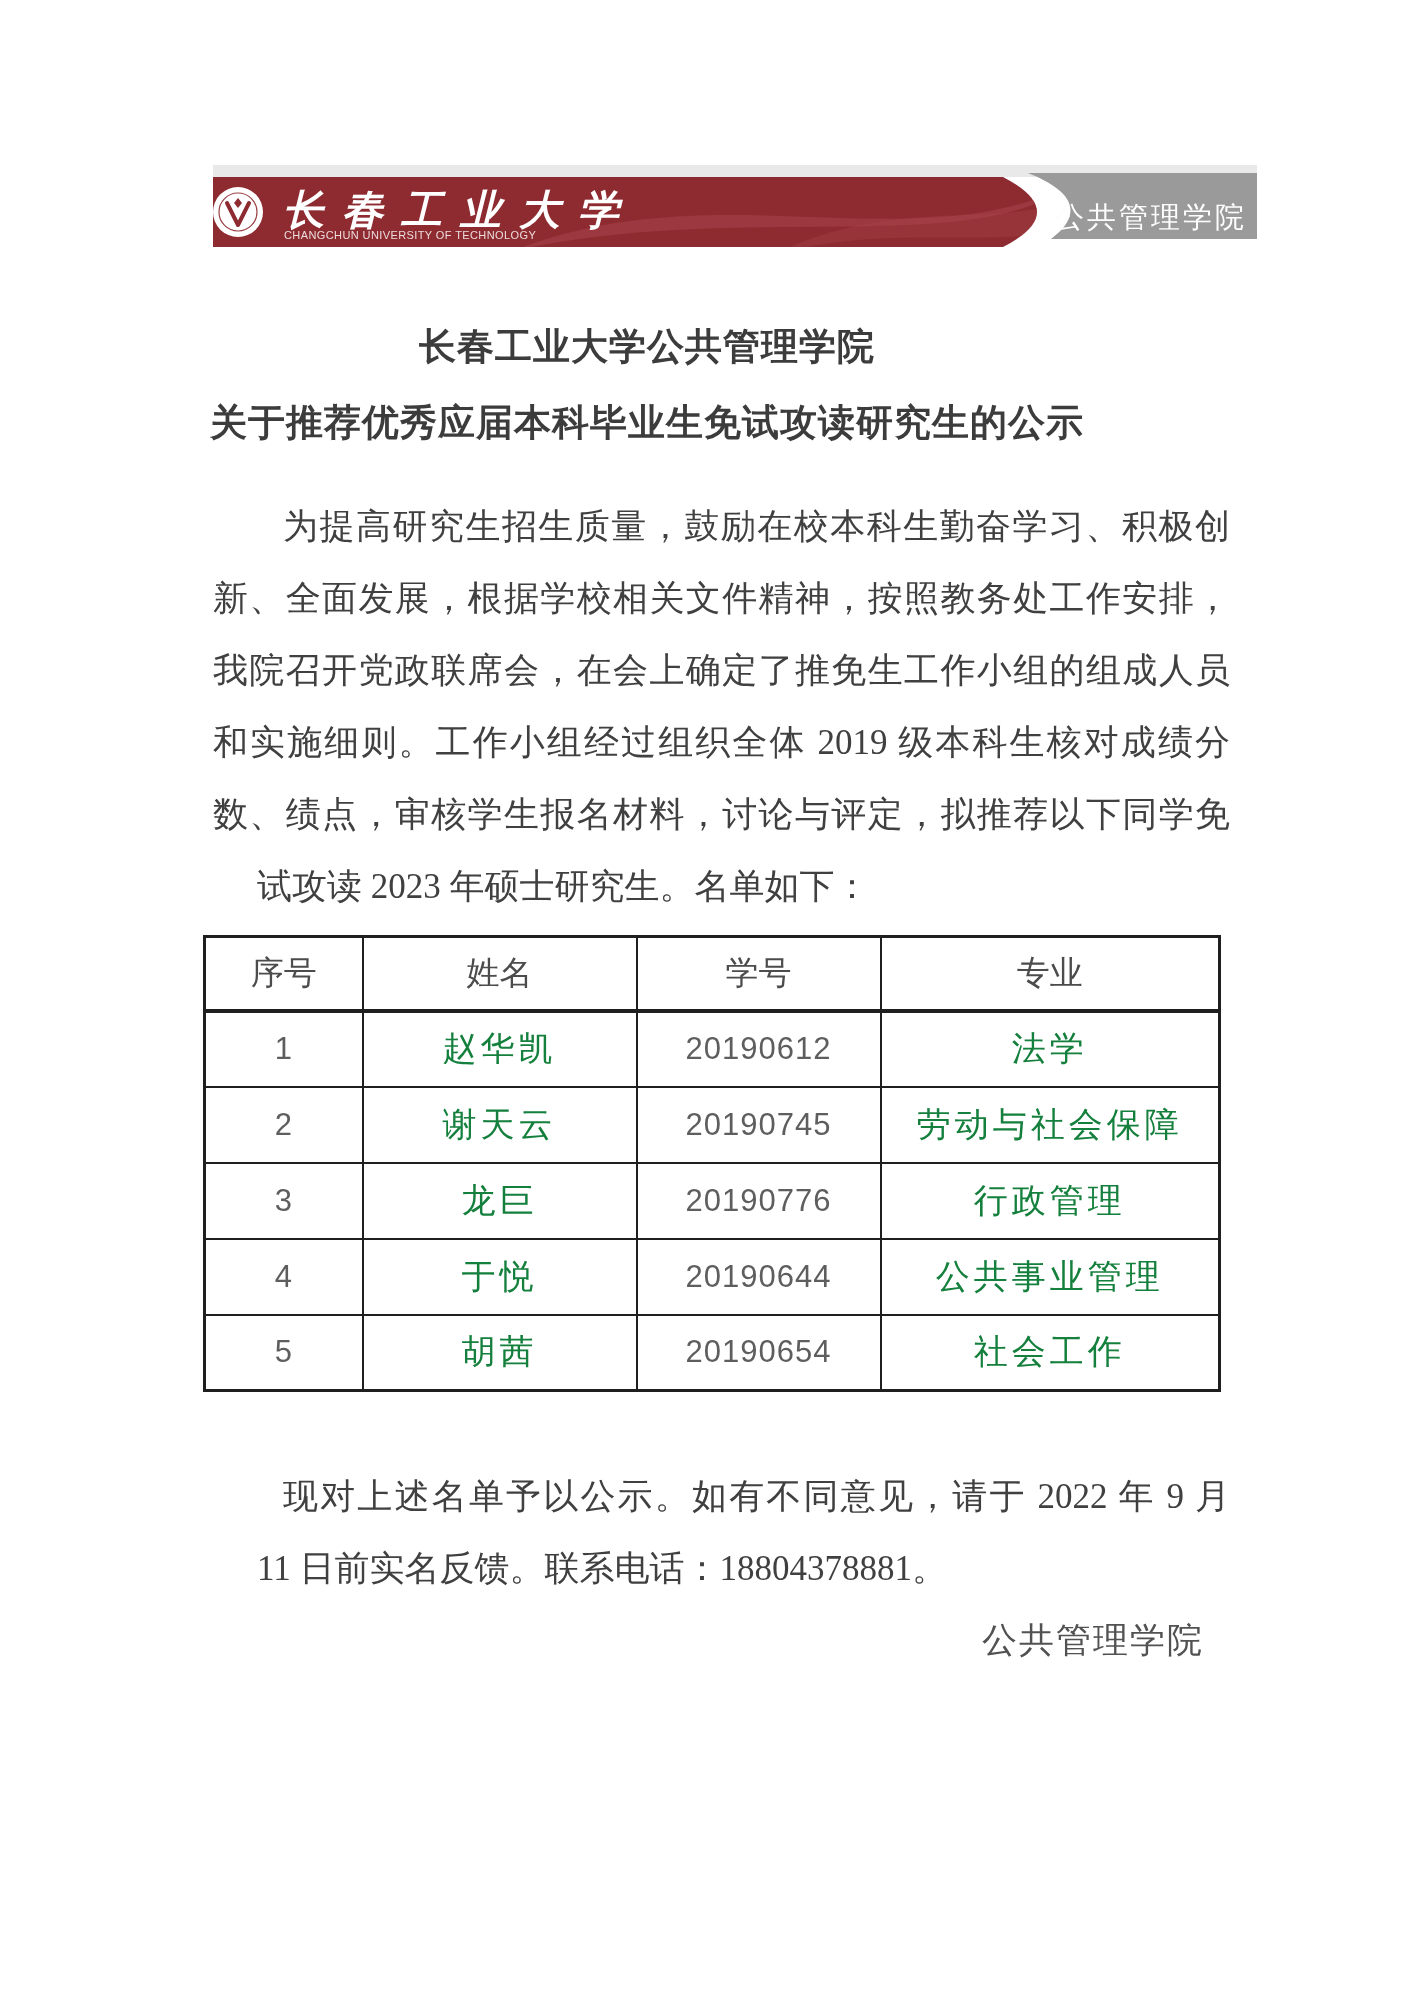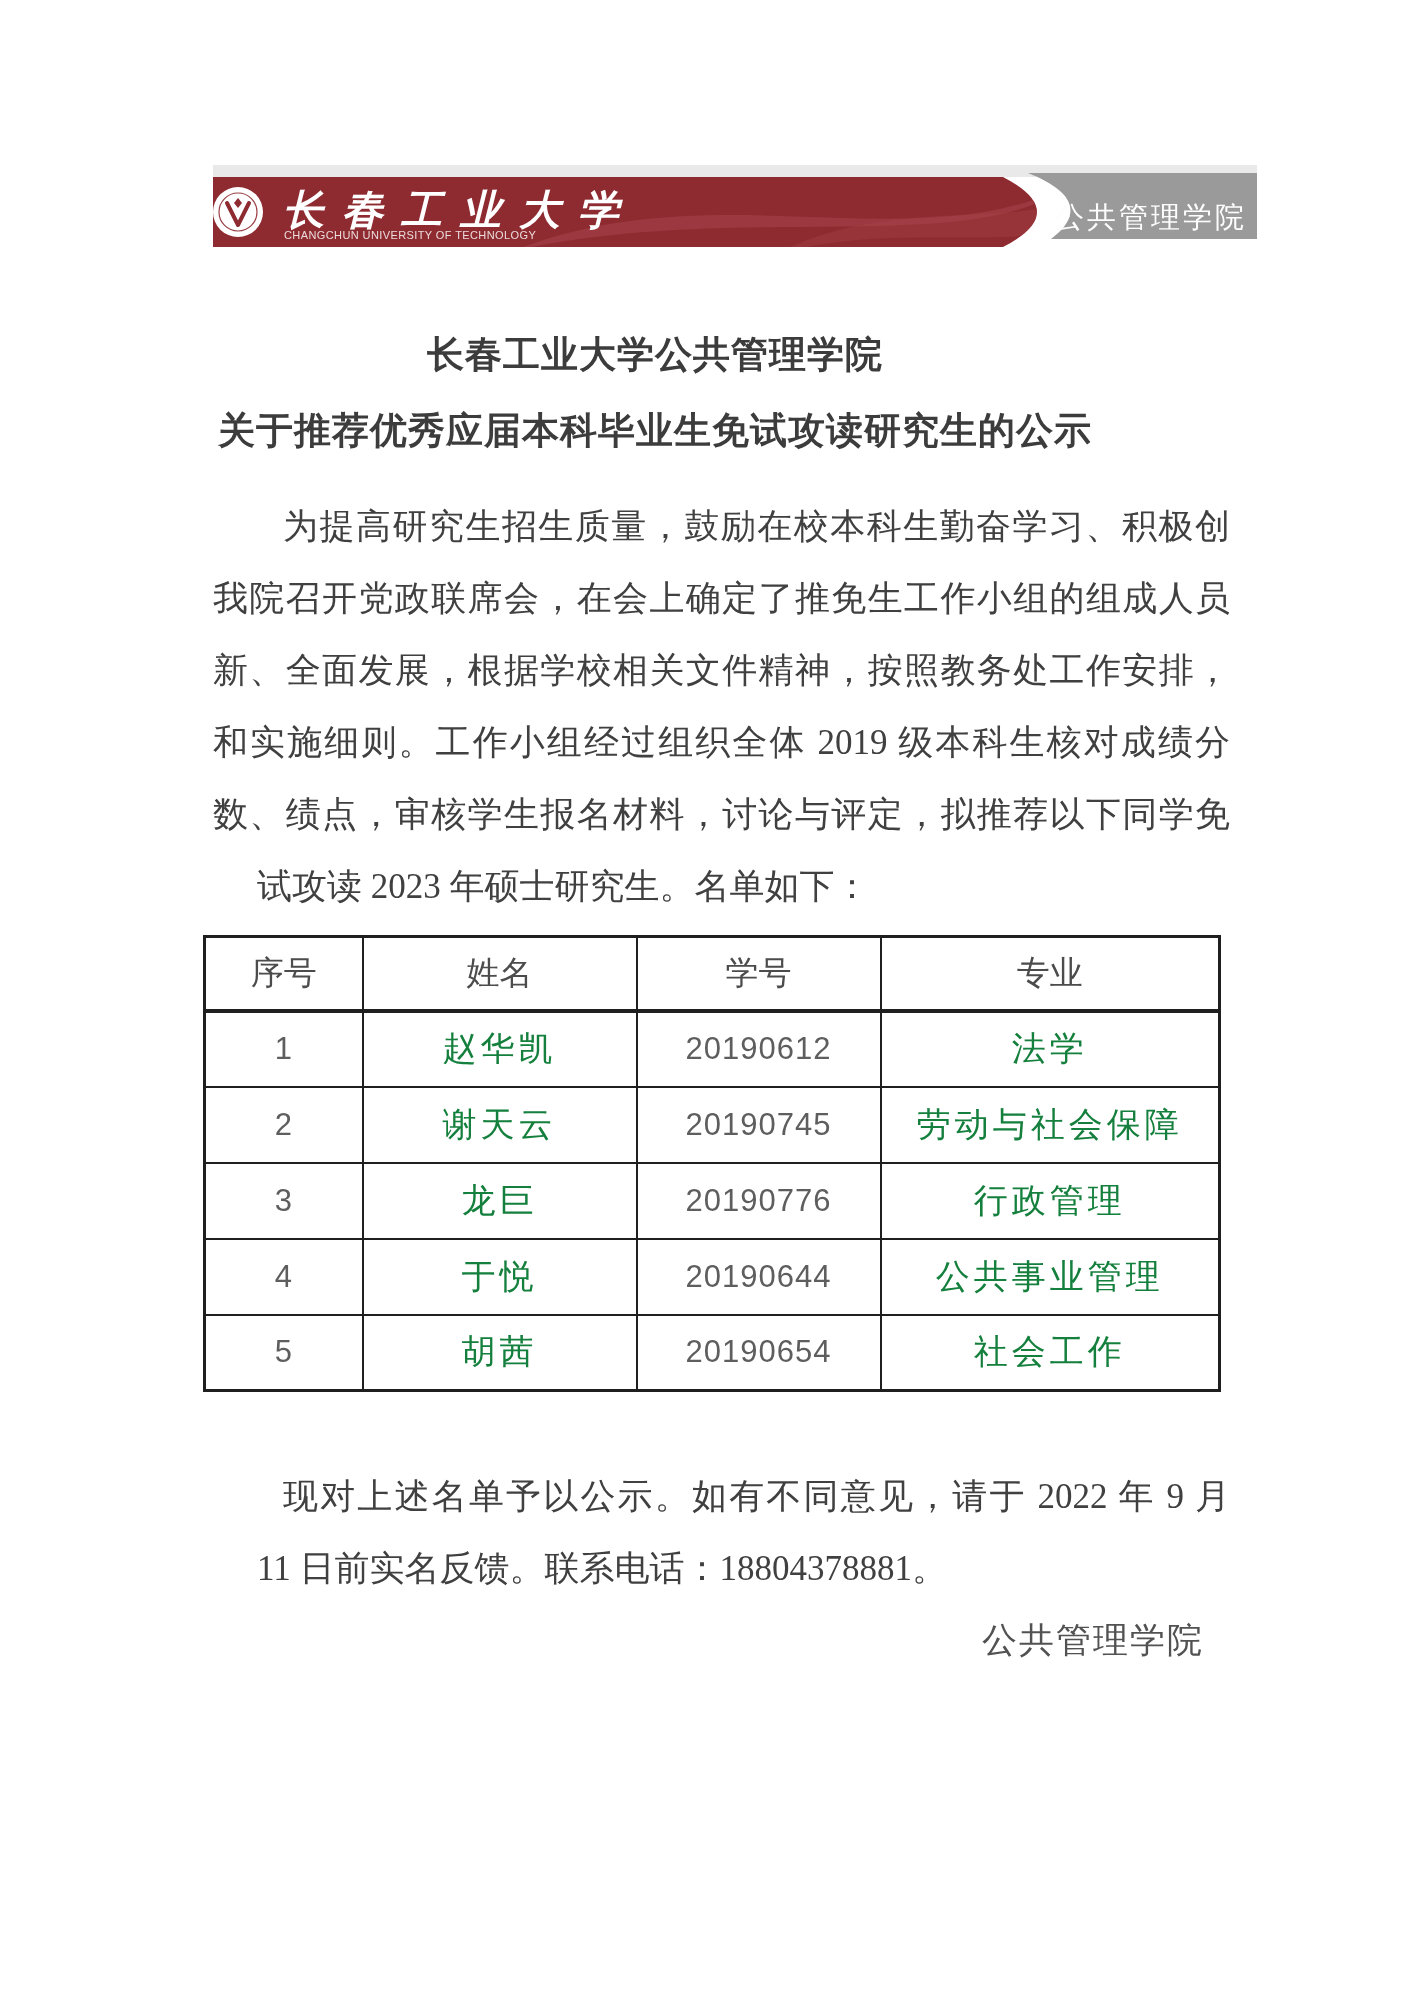--- a/index.html
+++ b/index.html
@@ -7,21 +7,21 @@
     position:relative; width:1409px; height:1994px; background:#ffffff;
     overflow:hidden; font-family:"Liberation Serif", serif;
   }
 
   
   .banner { position:absolute; left:213px; top:165px; width:1028px; height:85px; }
   .banner svg { display:block; }
 
   
   .doc-title, .doc-subtitle {
-    position:absolute; left:0; width:1294px; margin:8px; text-align:center;
+    position:absolute; left:0; width:1294px; margin:0; text-align:center;
     font-family:"Liberation Sans", sans-serif; font-weight:bold;
     color:#3c3c3c; font-size:37px; letter-spacing:1px; line-height:40px;
   }
   .doc-title    { top:327px; }
   .doc-subtitle { top:403px; }
 
   
   .bodytext, .closing {
     position:absolute; left:213px; width:1017px;
     font-size:35px; line-height:72px; color:#404040;
@@ -96,22 +96,22 @@
 
       <text x="938" y="62" text-anchor="middle" font-size="29" fill="#fdfdfd" letter-spacing="3" font-family="'Liberation Sans', sans-serif">公共管理学院</text>
     </svg>
   </div>
 
   <h1 class="doc-title">长春工业大学公共管理学院</h1>
   <h2 class="doc-subtitle">关于推荐优秀应届本科毕业生免试攻读研究生的公示</h2>
 
   <div class="bodytext" id="bodyPara">
       <div class="tline first">为提高研究生招生质量，鼓励在校本科生勤奋学习、积极创</div>
+      <div class="tline">新、全面发展，根据学校相关文件精神，按照教务处工作安排，</div>
       <div class="tline">我院召开党政联席会，在会上确定了推免生工作小组的组成人员</div>
-      <div class="tline">新、全面发展，根据学校相关文件精神，按照教务处工作安排，</div>
       <div class="tline">和实施细则。工作小组经过组织全体 2019 级本科生核对成绩分</div>
       <div class="tline">数、绩点，审核学生报名材料，讨论与评定，拟推荐以下同学免</div>
       <div class="tline last">试攻读 2023 年硕士研究生。名单如下：</div>
     </div>
 
   <table class="roster">
     <colgroup id="rosterCols">
         <col style="width: 158px;">
         <col style="width: 274px;">
         <col style="width: 244px;">

